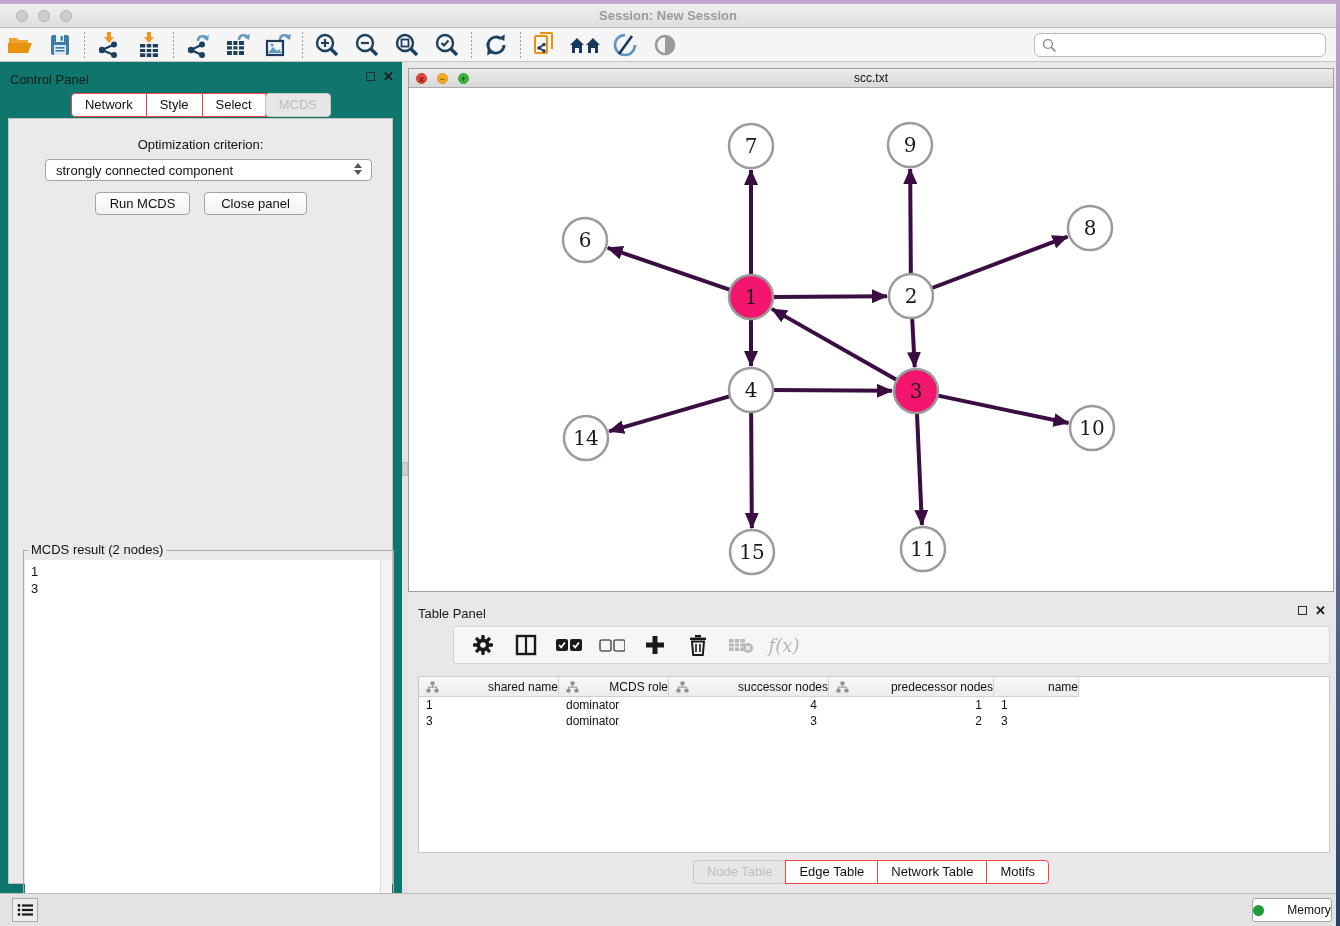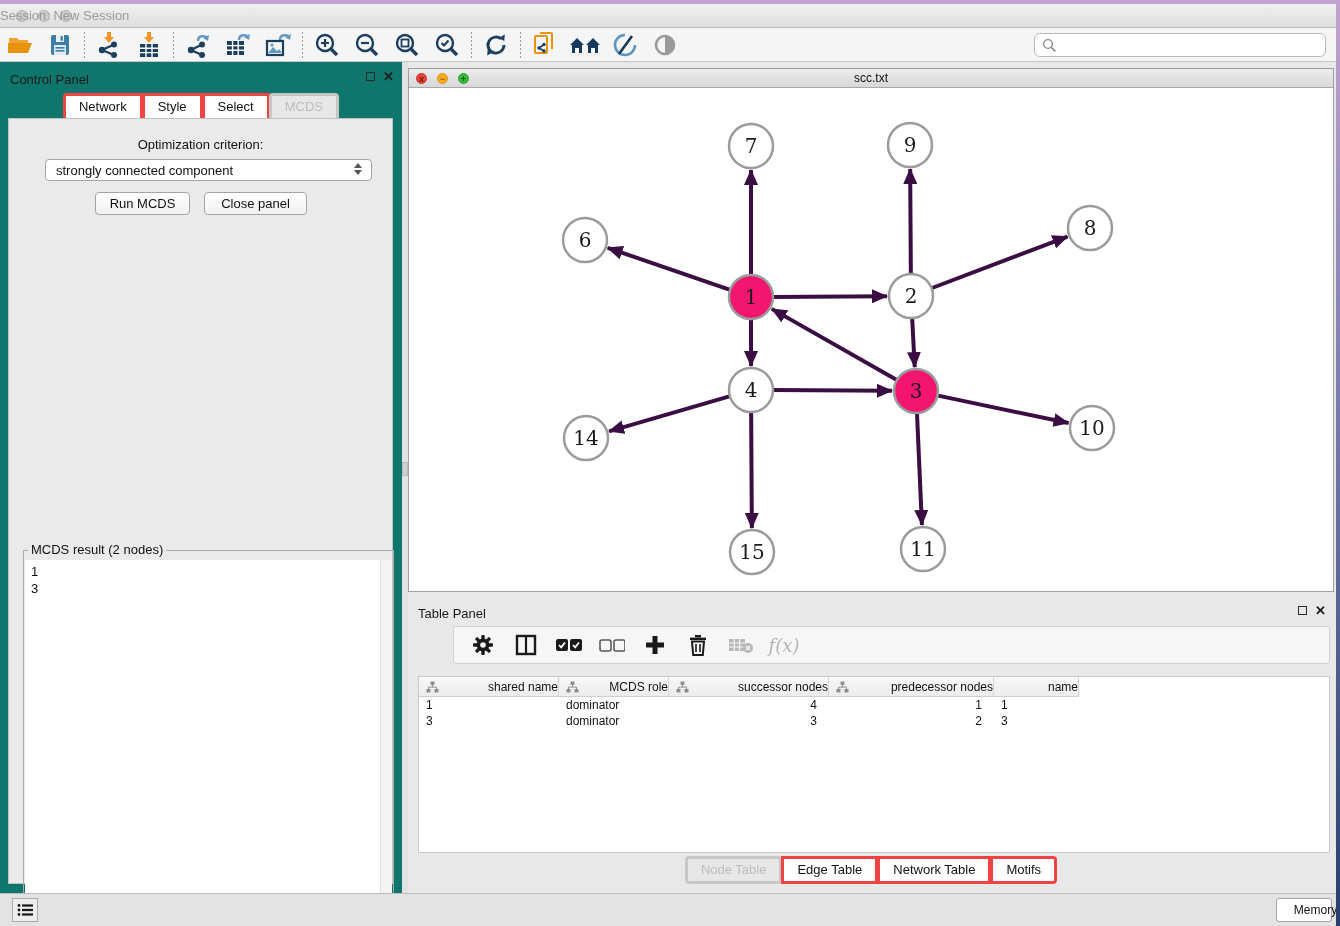--- a/index.html
+++ b/index.html
@@ -10,22 +10,22 @@
   
   .desktop-top { position:absolute; left:0; top:0; width:1340px; height:4px; background:#c3a3cf; }
   .desktop-right { position:absolute; right:0; top:0; width:4px; height:926px;
     background:linear-gradient(#c3a3cf, #7e7fae 40%, #27406b); }
 
   
   .titlebar { position:absolute; left:0; top:4px; width:1336px; height:24px;
     background:linear-gradient(#f0f0f0,#dedede); border-bottom:1px solid #bdbdbd; }
   .traffic-dot { position:absolute; top:6px; width:12px; height:12px; border-radius:50%;
     background:#cdcdcd; border:1px solid #b3b3b3; }
-  .win-title { position:absolute; left:0; right:0; top:4px; text-align:left;
-    font-size:13px; color:#9a9a9a; }
+  .win-title { position:absolute; left:0; right:0; top:4px; text-align:center;
+    font-size:13px; color:#9a9a9a;font-weight:bold; }
 
   
   .toolbar { position:absolute; left:0; top:28px; width:1336px; height:34px;
     background:#f5f5f5; border-bottom:1px solid #c6c6c6; display:flex; align-items:center; }
   .tb-btn { width:40px; height:30px; display:flex; align-items:center; justify-content:center; }
   .tb-sep { width:1px; height:26px; margin:0 4px;
     background-image:linear-gradient(#9a9a9a 40%, transparent 40%); background-size:1px 4px; }
   .search-wrap { position:absolute; right:10px; top:5px; width:292px; height:24px;
     background:#fff; border:1px solid #b9b9b9; border-radius:6px; display:flex; align-items:center; }
   .search-wrap svg { margin-left:7px; }
@@ -33,21 +33,21 @@
 
   
   .control-panel { position:absolute; left:0; top:62px; width:402px; height:831px; background:#0f766e; }
   .panel-title { position:absolute; left:10px; top:10px; font-size:13px; color:#1a1a1a; }
   .panel-icons { position:absolute; right:8px; top:9px; display:flex; gap:8px; align-items:center; }
   .float-box { width:9px; height:9px; border:1.5px solid #2b2b2b; }
   .close-x { font-size:13px; font-weight:bold; color:#1a1a1a; line-height:11px; }
 
   .tabs-row { position:absolute; left:0; right:0; display:flex; justify-content:center; }
   .cp-tabs { top:31px; }
-  .tab { font-size:13px; color:#111; background:#fff; border:3px solid #ef4444;
+  .tab { font-size:13px; color:#111; background:#fff; border:1px solid #ef4444;
     padding:3px 13px 4px; margin-left:-1px; white-space:nowrap; }
   .tab:first-child { border-radius:4px 0 0 4px; margin-left:0; }
   .tab:last-child { border-radius:0 4px 4px 0; }
   .tab-disabled { background:#e7e7e7; color:#bdbdbd; border-color:#c7c7c7; border-radius:4px !important; }
 
   .cp-body { position:absolute; left:8px; top:56px; width:385px; height:766px;
     background:#eaeaea; border:1px solid #c2c2c2; }
   .opt-label { position:absolute; left:0; right:0; top:18px; text-align:center; font-size:13px; color:#111; }
   .dropdown { position:absolute; left:36px; top:40px; width:327px; height:22px; background:#fff;
     border:1px solid #a3a3a3; border-radius:4px; font-size:13px; color:#111;
@@ -102,21 +102,21 @@
     font-size:12px; color:#111; display:flex; align-items:center; justify-content:flex-end; }
   .th-cell svg { position:absolute; left:7px; top:4px; }
   .tbl-row { display:flex; height:16px; font-size:12px; color:#111; }
   .td-cell { height:16px; line-height:16px; overflow:hidden; white-space:nowrap; }
 
   .tp-tabs { bottom:6px; top:auto; }
   .status-bar { position:absolute; left:0; top:893px; width:1340px; height:33px;
     background:#e3e3e3; border-top:1px solid #bdbdbd; }
   .panels-btn { position:absolute; left:12px; top:4px; width:26px; height:24px;
     background:#ededed; border:1px solid #ababab; display:flex; align-items:center; justify-content:center; }
-  .memory-btn { position:absolute; right:8px; top:4px; width:56px; height:24px; background:#fff;
+  .memory-btn { position:absolute; right:8px; top:4px; width:80px; height:24px; background:#fff;
     border:1px solid #a5a5a5; border-radius:3px; display:flex; align-items:center; justify-content:center; gap:23px; }
   .memory-dot { width:11px; height:11px; border-radius:50%; }
   .memory-label { font-size:12px; color:#111; }
 </style>
 </head>
 <body>
 
 <div class="app">
   <div class="desktop-top"></div>
 

